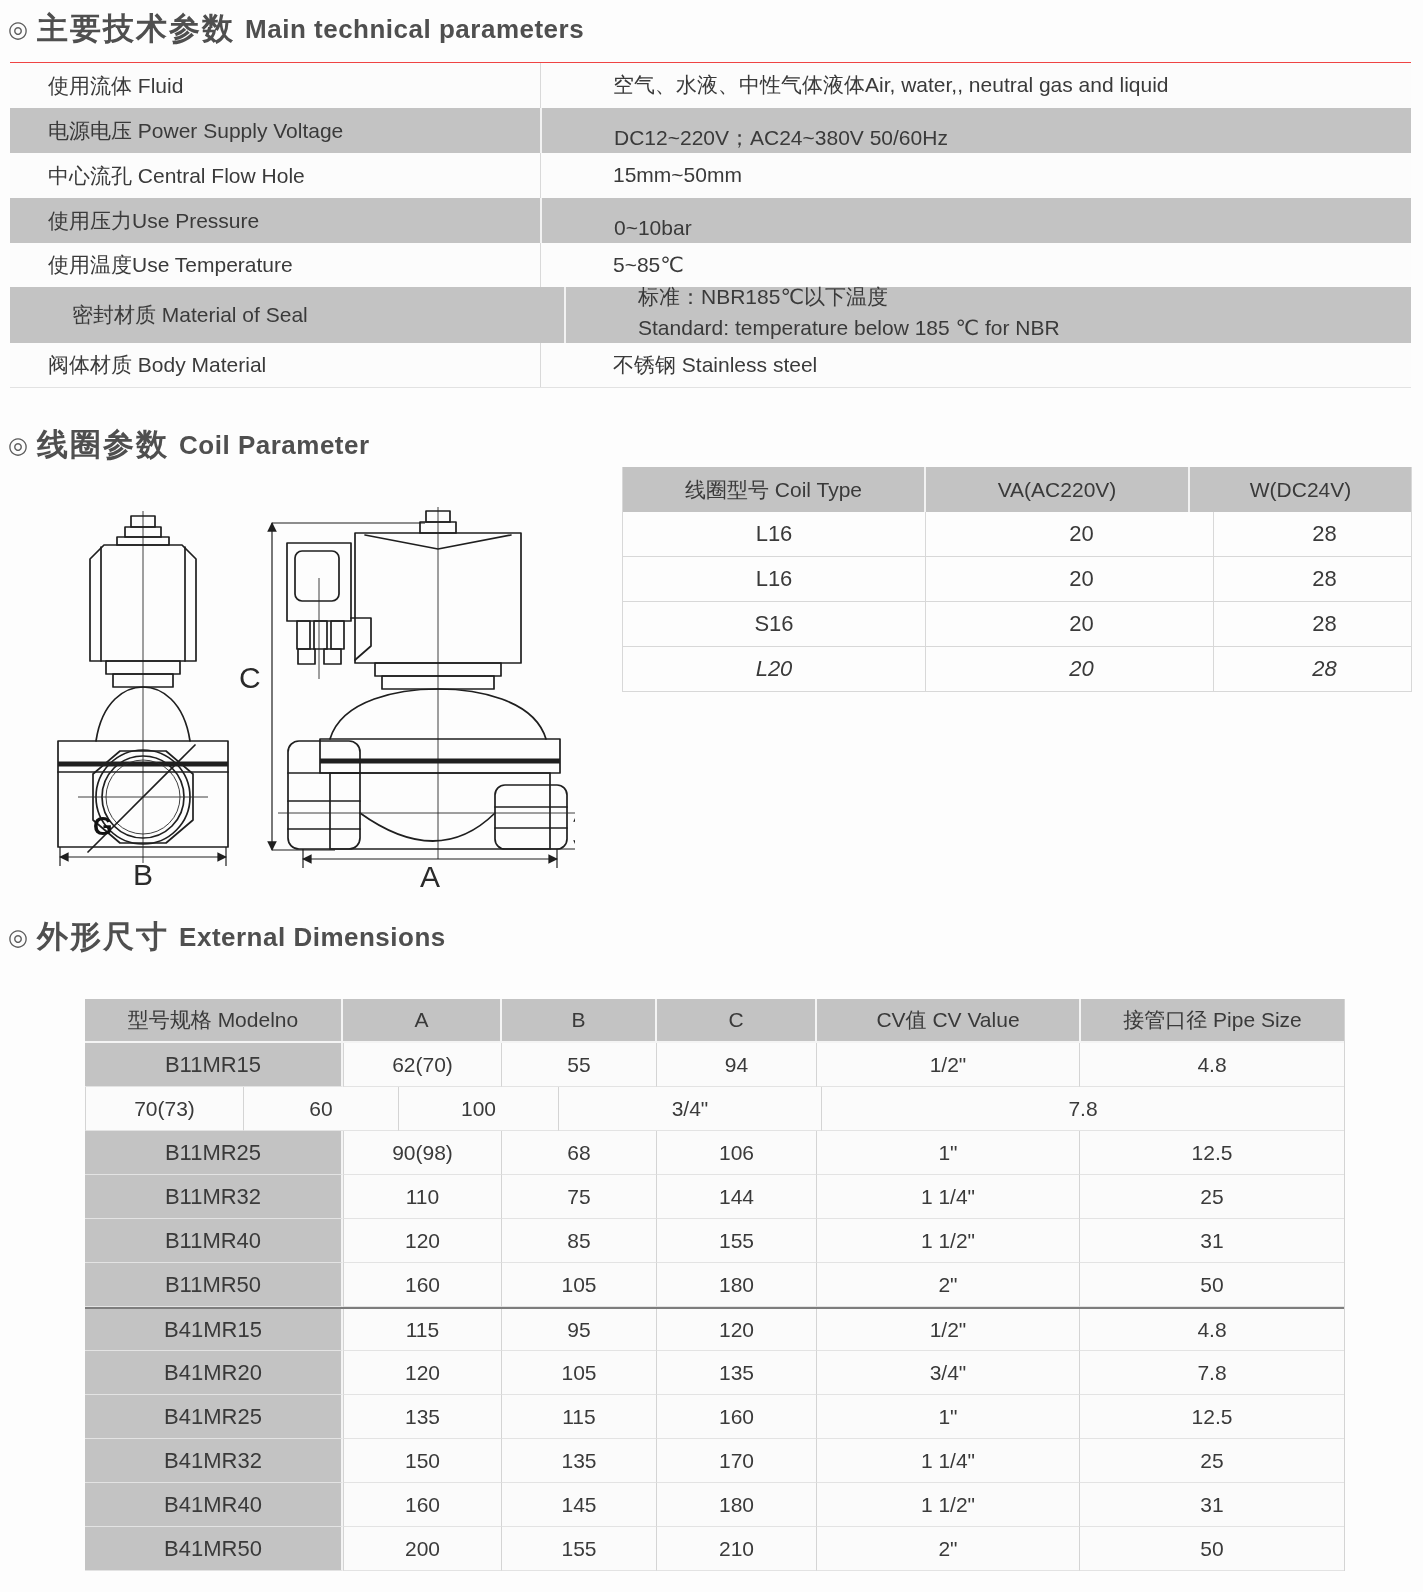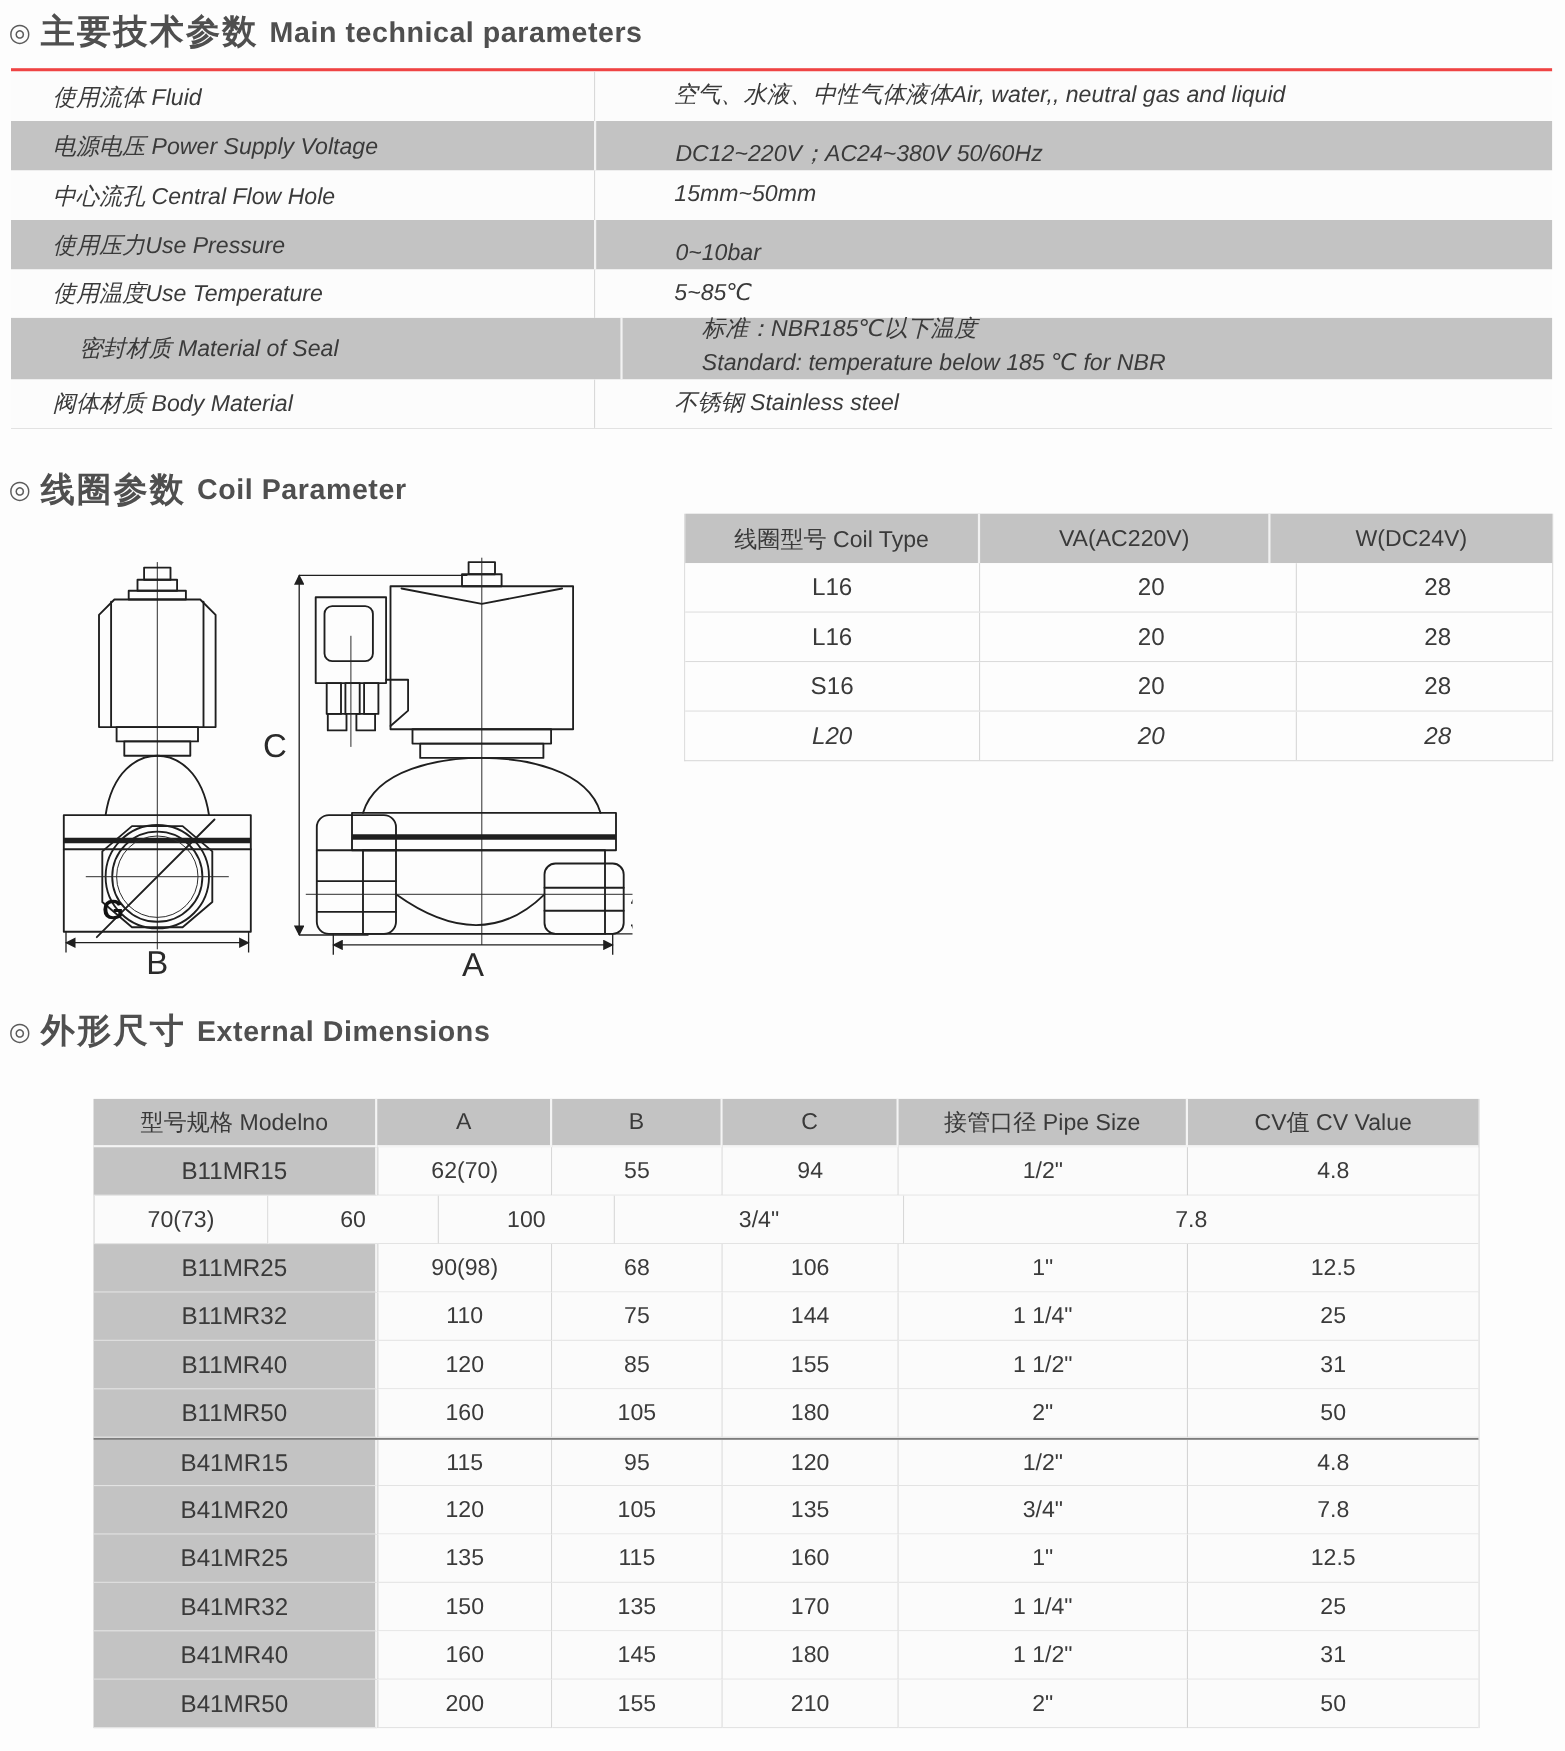--- a/index.html
+++ b/index.html
@@ -11,40 +11,40 @@
   
   .sec-title{position:absolute;left:8px;display:flex;align-items:center;color:#4f4f4f;white-space:nowrap;}
   .sec-title .bullet{font-size:23px;color:#5c5c5c;margin-right:9px;line-height:1;}
   .sec-title .zh{font-size:31px;font-weight:bold;letter-spacing:2px;}
   .sec-title .en{font-size:26px;font-weight:bold;margin-left:10px;letter-spacing:0.5px;}
   #title-main{top:8px;}
   #title-coil{top:424px;}
   #title-dims{top:916px;}
 
   
-  .params{position:absolute;left:10px;top:62px;width:1401px;border-top:3px solid #ef4444;border-bottom:1px solid #e2e2e2;font-style:italic;}
+  .params{position:absolute;left:10px;top:62px;width:1401px;border-top:1px solid #ef4444;border-bottom:1px solid #e2e2e2;}
   .p-row{display:flex;align-items:center;font-size:21px;}
   .p-row.white{background:#fcfcfc;}
   .p-row.gray{background:#c3c3c3;}
   .p-row{height:45px;}
   .p-row.r4,.p-row.r5{height:44px;}
   .p-row.r6{height:56px;padding-left:24px;}
   .p-left{width:530px;box-sizing:border-box;padding-left:38px;flex:none;}
   .p-right{flex:1;box-sizing:border-box;padding-left:72px;}
   .p-row.white .p-right{border-left:1px solid #d9d9d9;height:100%;display:flex;flex-direction:column;justify-content:center;}
   .p-row.gray  .p-right{border-left:2px solid #f2f2f2;height:100%;display:flex;flex-direction:column;justify-content:flex-end;}
   .p-right .line{line-height:1.45;}
 
   
   .coil{position:absolute;left:622px;top:467px;width:790px;border:1px solid #d8d8d8;border-top:none;box-sizing:border-box;}
   .c-head{display:flex;background:#c3c3c3;height:45px;}
   .c-head .c-cell{border-right:2px solid #f2f2f2;}
   .c-head .c-cell:last-child{border-right:none;}
   .c-cell{display:flex;align-items:center;justify-content:center;font-size:21px;box-sizing:border-box;}
-  .c-col0{width:268px;text-align:right;}.c-col1{width:264px;}.c-col2{flex:1;}
+  .c-col0{width:303px;text-align:right;}.c-col1{width:264px;}.c-col2{flex:1;}
   .c-row{display:flex;height:44px;background:#fdfdfd;border-bottom:1px solid #d8d8d8;gap:24px;}
   .c-row:last-child{border-bottom:none;font-style:italic;}
   .c-row .c-cell{border-right:1px solid #d8d8d8;font-size:22px;}
   .c-row .c-cell:last-child{border-right:none;}
 
   
   .drawing{position:absolute;left:35px;top:483px;width:540px;height:407px;}
   .drawing svg{width:100%;height:100%;}
   .dline{stroke:#1f1f1f;stroke-width:1.7;fill:none;stroke-linejoin:round;stroke-linecap:round;}
   .dthick{stroke:#1f1f1f;stroke-width:5;fill:none;}
@@ -249,22 +249,22 @@
   <span class="zh">外形尺寸</span>
   <span class="en">External Dimensions</span>
 </div>
 
 <div class="dims">
   <div class="d-row d-head">
     <div class="d-cell d-c0">型号规格 Modelno</div>
     <div class="d-cell d-c1">A</div>
     <div class="d-cell d-c2">B</div>
     <div class="d-cell d-c3">C</div>
+    <div class="d-cell d-c5">CV值 CV Value</div>
     <div class="d-cell d-c4">接管口径 Pipe Size</div>
-    <div class="d-cell d-c5">CV值 CV Value</div>
   </div>
 
   <div class="d-row d-body">
     <div class="d-cell d-c0">B11MR15</div>
     <div class="d-cell d-c1">62(70)</div>
     <div class="d-cell d-c2">55</div>
     <div class="d-cell d-c3">94</div>
     <div class="d-cell d-c4">1/2"</div>
     <div class="d-cell d-c5">4.8</div>
   </div>

